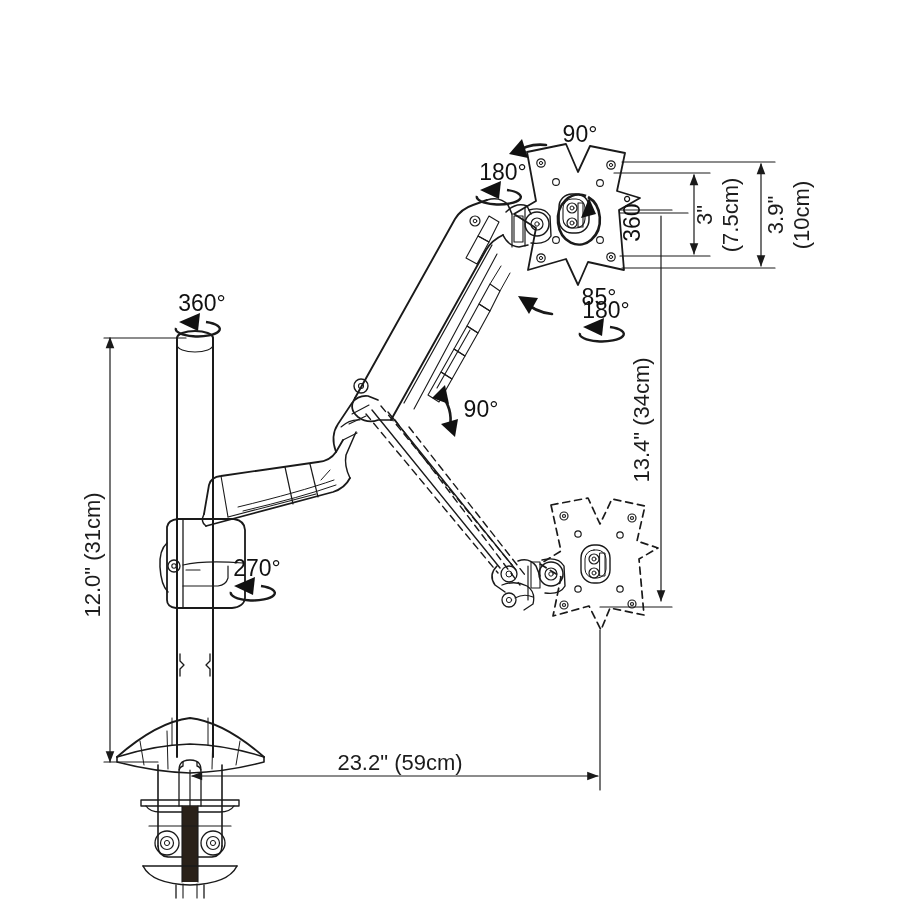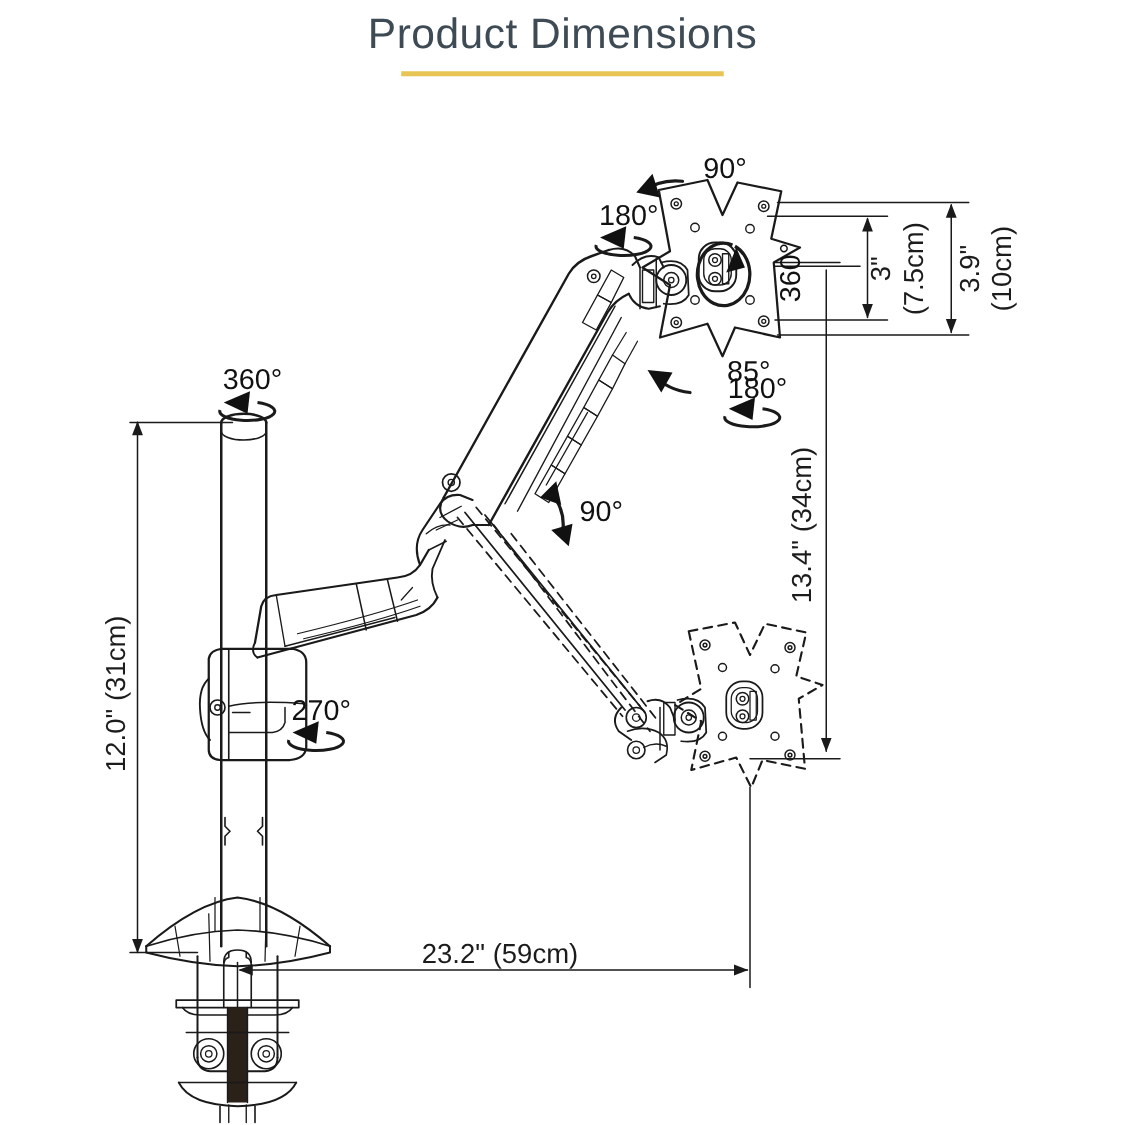--- a/index.html
+++ b/index.html
@@ -64,24 +64,20 @@
     font-family: "Liberation Sans", sans-serif;
     fill: #111111;
     font-size: 23px;
   }
 </style>
 </head>
 <body>
 
 <div id="page">
 
-  <div id="title-block">
-    <span id="page-title" style="color: rgb(62, 75, 85);">Product Dimensions</span>
-    <div id="title-rule" style="background: rgb(232, 196, 85);"></div>
-  </div>
 
   <svg id="drawing" viewBox="0 0 900 900">
     <defs>
       <marker id="arrOpenDown" markerWidth="10" markerHeight="12" refX="3" refY="10" orient="auto">
         <path d="M3,10 L0.2,1 M3,10 L5.8,1" stroke="#1a1a1a" stroke-width="1.1" fill="none"></path>
       </marker>
       <marker id="arrSolid" markerWidth="9" markerHeight="9" refX="7.5" refY="3" orient="auto">
         <path d="M0,0 L8,3 L0,6 z" fill="#1a1a1a"></path>
       </marker>
       <marker id="arrSolidStart" markerWidth="9" markerHeight="9" refX="0.5" refY="3" orient="auto">

